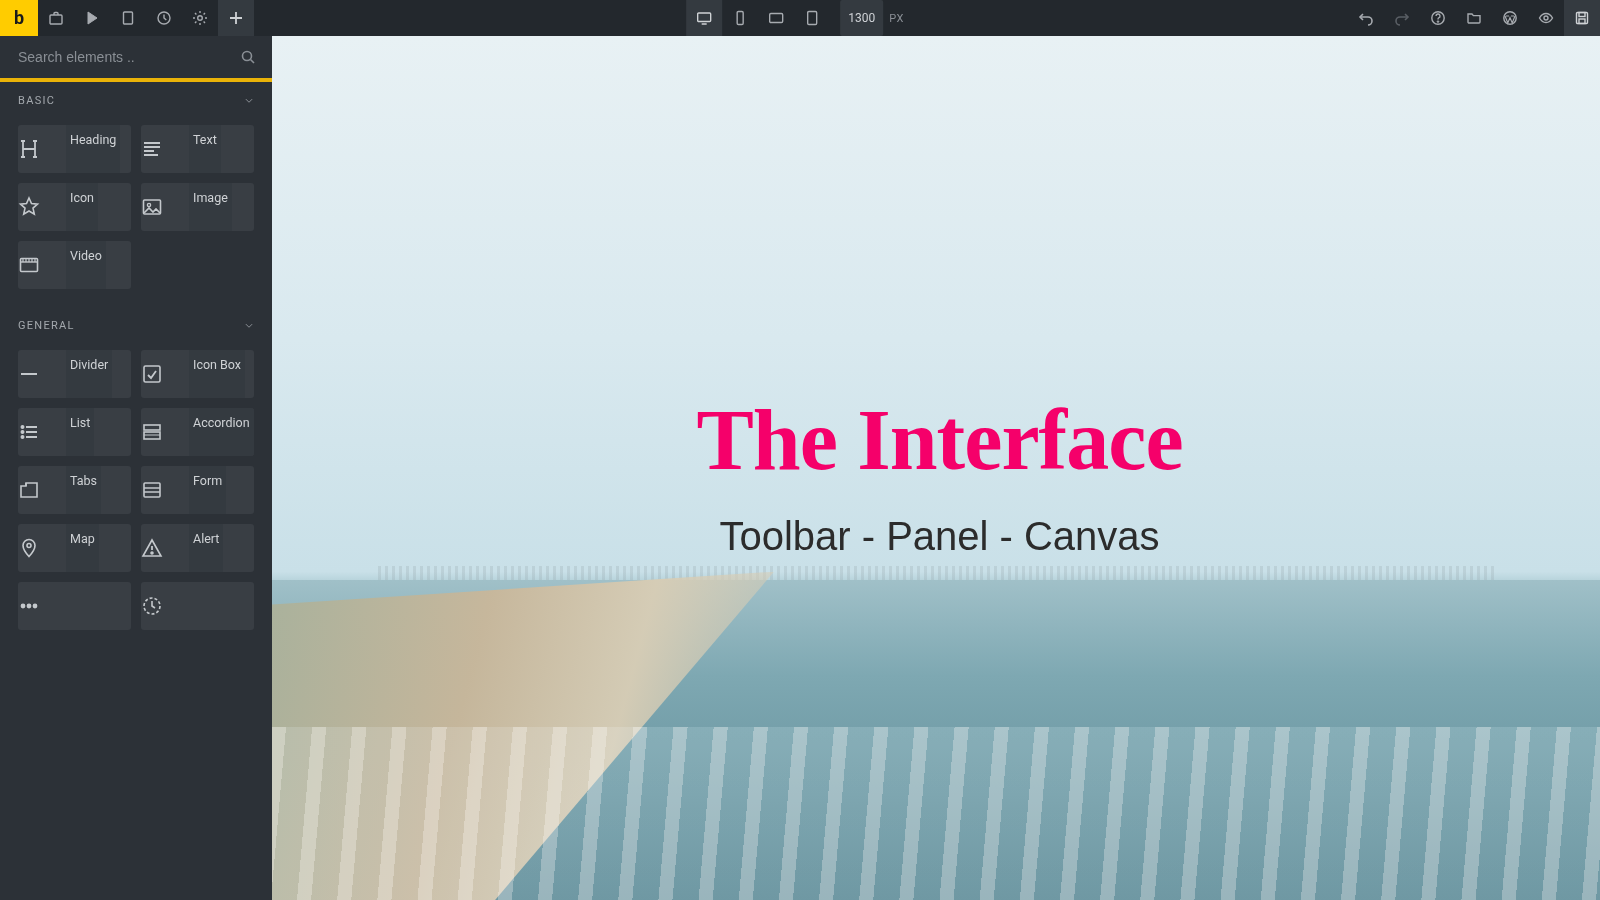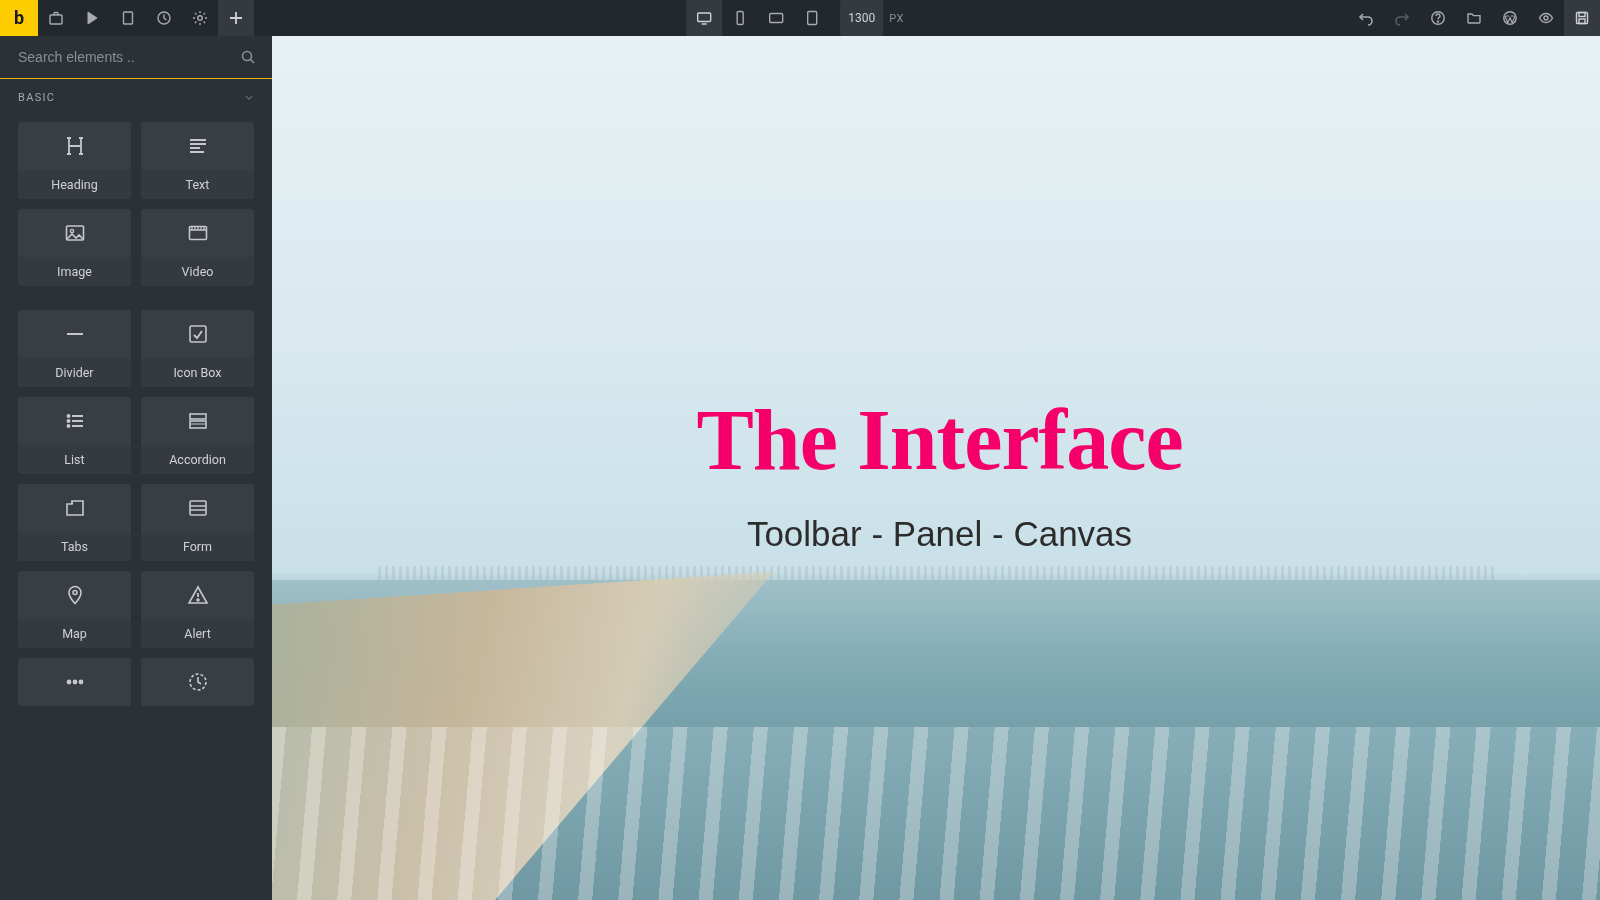--- a/index.html
+++ b/index.html
@@ -37,44 +37,44 @@
   .tb-spacer { flex: 1; }
   .tb-center { position: absolute; left: 50%; transform: translateX(-50%); display: flex; align-items: stretch; height: var(--toolbar-h); }
   .bp-value { display: flex; align-items: center; gap: 6px; padding: 0 10px; }
   .bp-value .num { background: #343a40; color: #d0d3d7; padding: 11px 8px; border-radius: 2px; font-size: 12px; min-width: 38px; text-align: center; }
   .bp-value .unit { color: #8a8f95; font-size: 11px; letter-spacing: .5px; }
   .tb-right { margin-left: auto; display: flex; }
 
   
   .main { display: flex; height: calc(900px - var(--toolbar-h)); }
   .panel { width: var(--panel-w); background: var(--panel-bg); color: var(--text); display: flex; flex-direction: column; overflow: hidden; }
-  .search-row { display: flex; align-items: center; padding: 12px 16px; border-bottom: 1px solid #eab308; }
+  .search-row { display: flex; align-items: center; padding: 12px 16px; border-bottom: 4px solid #eab308; }
   .search-row input { flex: 1; background: transparent; border: none; outline: none; color: var(--text); font-size: 14px; }
   .search-row input::placeholder { color: #8a8f95; }
   .search-row .s-icon { width: 16px; height: 16px; fill: none; stroke: #8a8f95; }
   .cat-header { display: flex; align-items: center; justify-content: space-between; padding: 12px 18px; color: #a3a8ad; font-size: 11px; letter-spacing: 1.3px; cursor: pointer; }
   .cat-header .caret { width: 10px; height: 10px; }
   .tiles { display: grid; grid-template-columns: 1fr 1fr; gap: 10px; padding: 6px 18px 18px 18px; }
-  .tile { background: var(--tile-bg); border-radius: 3px; overflow: hidden; cursor: grab; display: flex; flex-direction: column; }
+  .tile { background: var(--tile-bg); border-radius: 3px; overflow: hidden; cursor: grab; display: flex; flex-direction: row; gap: 26px; }
   .tile-icon { height: 48px; display: flex; align-items: center; justify-content: center; }
   .tile-icon svg { width: 22px; height: 22px; fill: none; stroke: #c4c8cc; stroke-width: 1.6; }
   .tile-label { background: var(--tile-footer); text-align: center; padding: 7px 4px; font-size: 12.5px; color: #cfd2d5; }
   .panel-scroll { overflow-y: auto; flex: 1; }
 
   
   .canvas { flex: 1; position: relative; overflow: hidden; }
   .sky { position: absolute; inset: 0; background: linear-gradient(to bottom, var(--sky3) 0%, var(--sky2) 35%, var(--sky1) 62%, #b8d4dc 63%); }
   .horizon { position: absolute; left:0; right:0; top: 63%; height: 2px; background: rgba(120,140,150,.4); }
   .sea { position: absolute; left: 0; right: 0; top: 63%; bottom: 0; background: linear-gradient(to bottom, #a0c0c8 0%, var(--sea1) 30%, var(--sea2) 100%); }
   .foam { position: absolute; left:0; right:0; top: 80%; bottom:0; background: repeating-linear-gradient( 95deg, rgba(255,255,255,.55) 0 14px, rgba(150,180,190,.3) 14px 40px ); opacity:.7; mix-blend-mode: screen; }
   .beach { position: absolute; left: 0; width: 42%; top: 62%; bottom: 0; background: linear-gradient(105deg, #aab19a 0%, var(--sand) 35%, #d8cdb5 60%, rgba(216,205,181,0) 100%); clip-path: polygon(0 10%, 90% 0, 40% 100%, 0 100%); opacity:.95; }
   .cityline { position:absolute; left:8%; right:8%; top: calc(63% - 14px); height:14px; background: repeating-linear-gradient(90deg, rgba(140,155,160,.45) 0 3px, transparent 3px 7px); opacity:.5; }
   .hero { position: absolute; top: 41%; left: 7px; right: 0; text-align: center; }
   .hero h1 { font-family: "Georgia", "Times New Roman", serif; color: var(--pink); font-size: 86px; margin: 0; font-weight: 700; letter-spacing: -1px; }
-  .hero h2 { font-family: "Segoe UI", Arial, sans-serif; color: #2c2c2c; font-size: 35px; font-weight: 400; margin: 24px 0 8px 0; }
+  .hero h2 { font-family: "Segoe UI", Arial, sans-serif; color: #2c2c2c; font-size: 40px; font-weight: 400; margin: 24px 0 8px 0; }
 
   
   .ic { width:16px; height:16px; }
 </style>
 </head>
 <body>
 
 <svg width="0" height="0" style="position:absolute">
   <defs>
 
@@ -354,33 +354,47 @@
       <div class="tile-icon">
         <svg viewBox="0 0 22 22" style="color:#c4c8cc">
                 <use href="#t-text"></use>
               </svg>
       </div>
       <div class="tile-label">Text</div>
     </div>
           <div class="tile">
       <div class="tile-icon">
         <svg viewBox="0 0 22 22" style="color:#c4c8cc">
+                <use href="#t-star"></use>
+              </svg>
+      </div>
+      <div class="tile-label">Icon</div>
+    </div>
+          <div class="tile">
+      <div class="tile-icon">
+        <svg viewBox="0 0 22 22" style="color:#c4c8cc">
                 <use href="#t-image"></use>
               </svg>
       </div>
       <div class="tile-label">Image</div>
     </div>
           <div class="tile">
       <div class="tile-icon">
         <svg viewBox="0 0 22 22" style="color:#c4c8cc">
                 <use href="#t-video"></use>
               </svg>
       </div>
       <div class="tile-label">Video</div>
     </div>
+        </div>
+        <div class="cat-header">
+          <span>GENERAL</span>
+          <svg class="caret" viewBox="0 0 16 16" style="color:#8a8f95">
+            <use href="#i-caret"></use>
+          </svg>
         </div>
         <div class="tiles">
           <div class="tile">
       <div class="tile-icon">
         <svg viewBox="0 0 22 22" style="color:#c4c8cc">
                 <use href="#t-divider"></use>
               </svg>
       </div>
       <div class="tile-label">Divider</div>
     </div>

